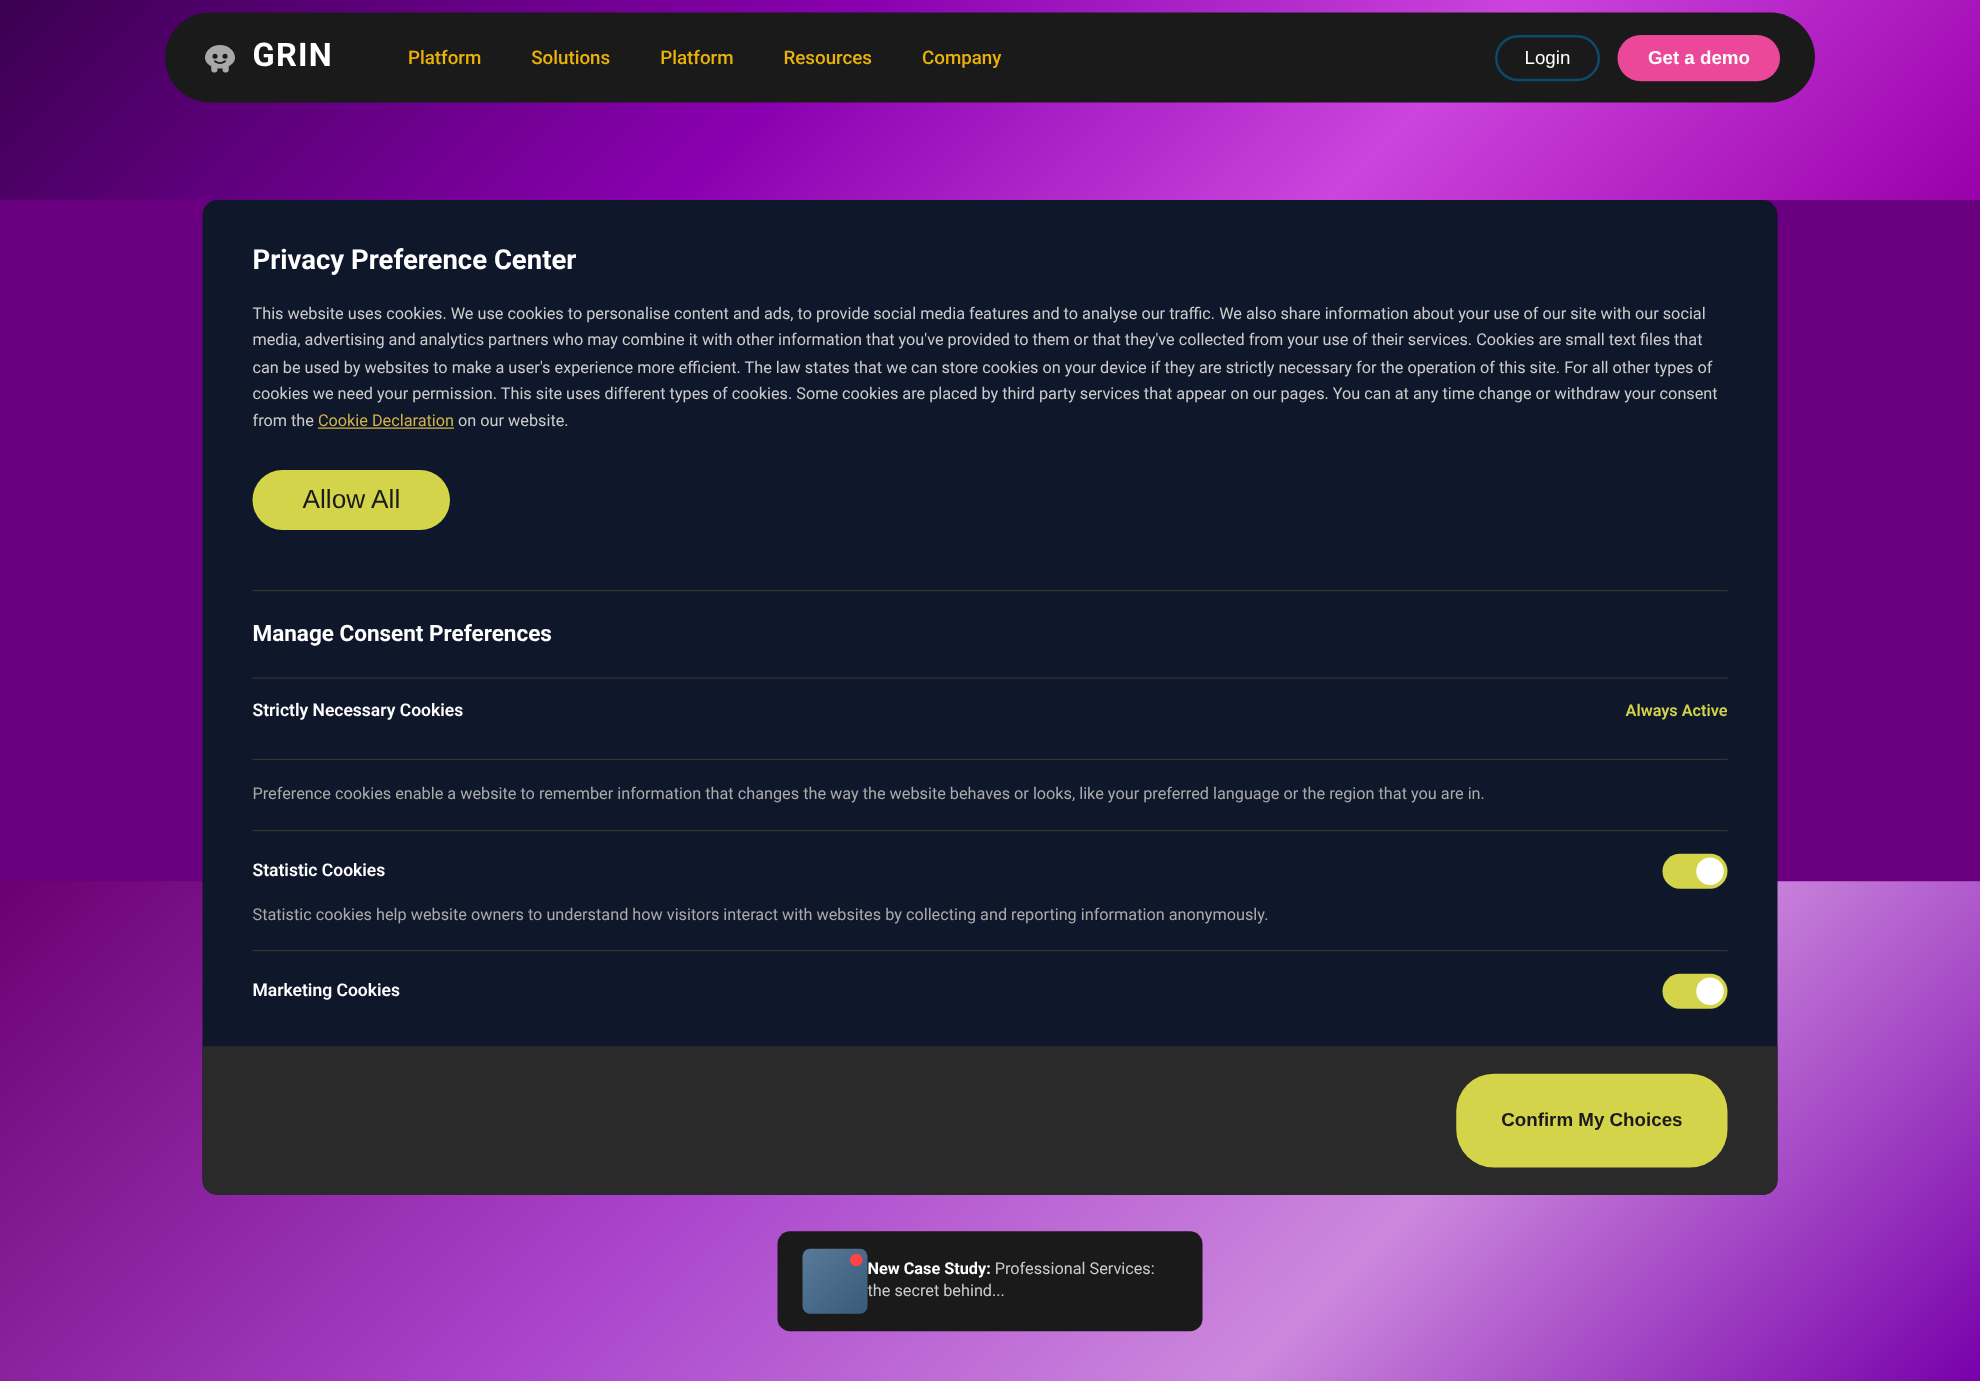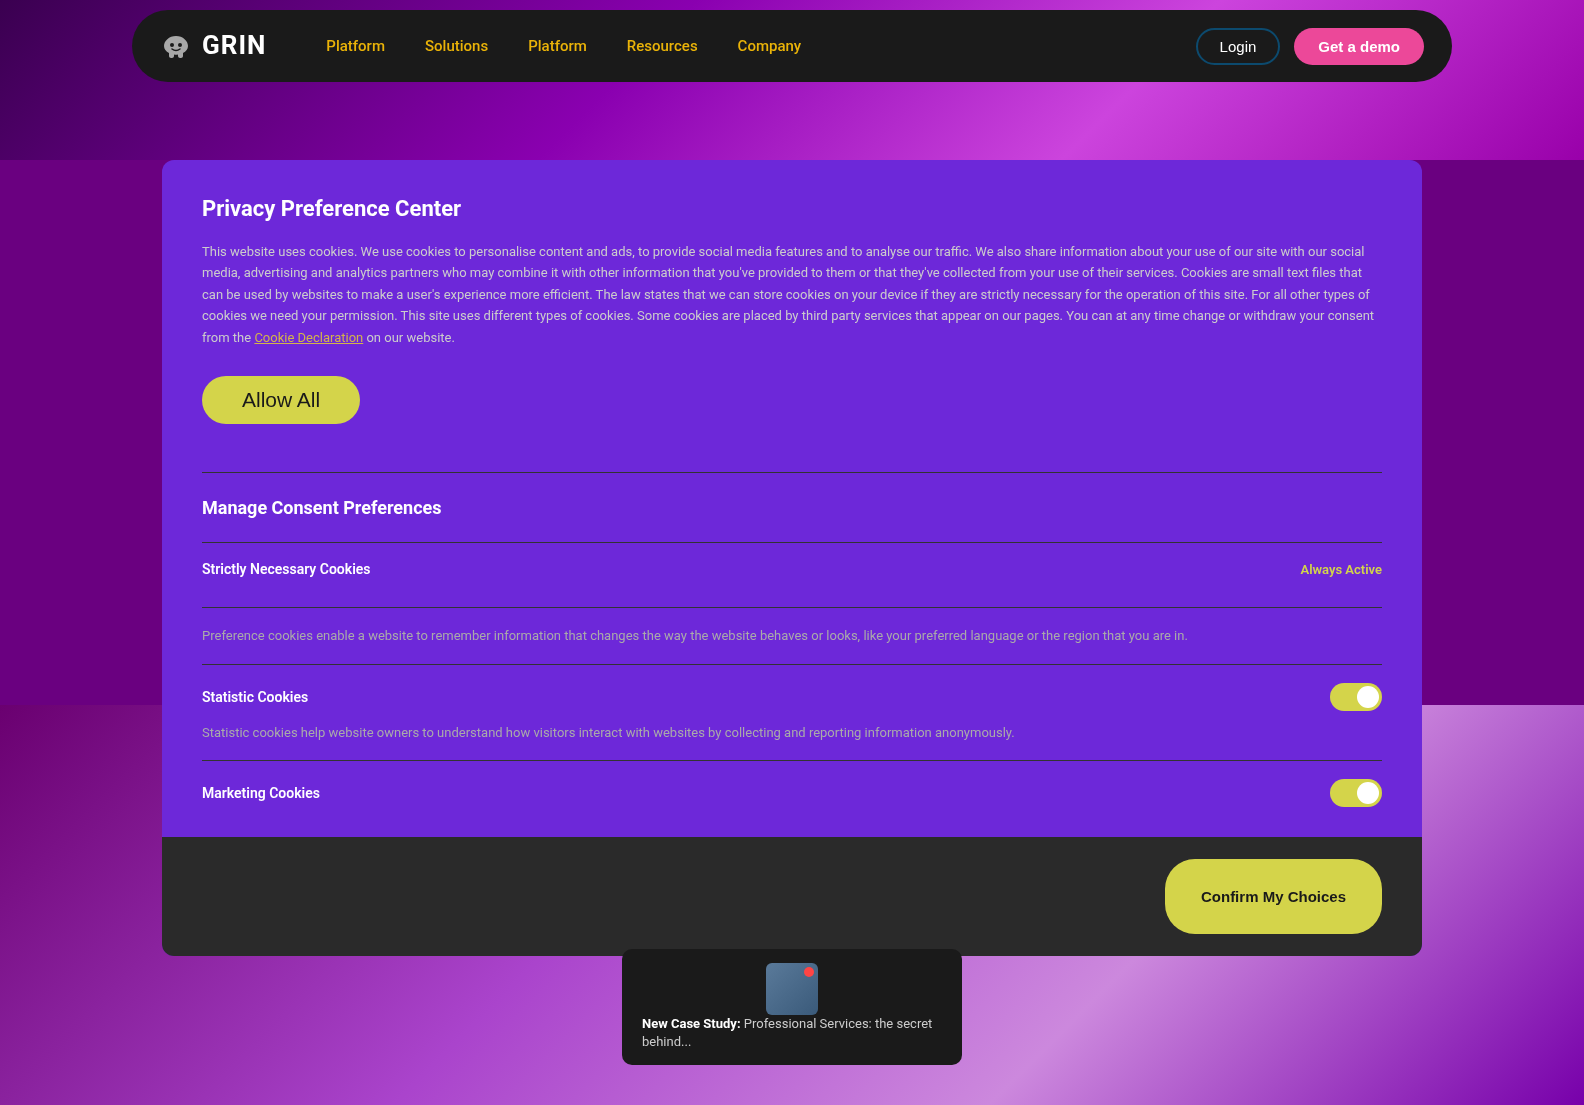--- a/index.html
+++ b/index.html
@@ -100,21 +100,21 @@
       cursor: pointer;
     }
 
     
     .modal-container {
       position: absolute;
       top: 160px;
       left: 50%;
       transform: translateX(-50%);
       width: 1260px;
-      background: #6d28d9;
+      background: #0f172a;
       border-radius: 12px;
       padding: 36px 40px 0 40px;
       z-index: 20;
     }
 
     .modal-title {
       color: white;
       font-size: 22px;
       font-weight: 700;
       margin-bottom: 20px;
@@ -229,21 +229,20 @@
       bottom: 40px;
       left: 50%;
       transform: translateX(-50%);
       background: #1a1a1a;
       border-radius: 10px;
       padding: 14px 20px;
       display: flex;
       align-items: center;
       z-index: 30;
       width: 340px;
-      flex-direction: column;
     }
     .notif-thumb {
       width: 52px;
       height: 52px;
       border-radius: 6px;
       background: linear-gradient(135deg, #5a7a9a, #3a5a7a);
       flex-shrink: 0;
       overflow: hidden;
       position: relative;
     }

